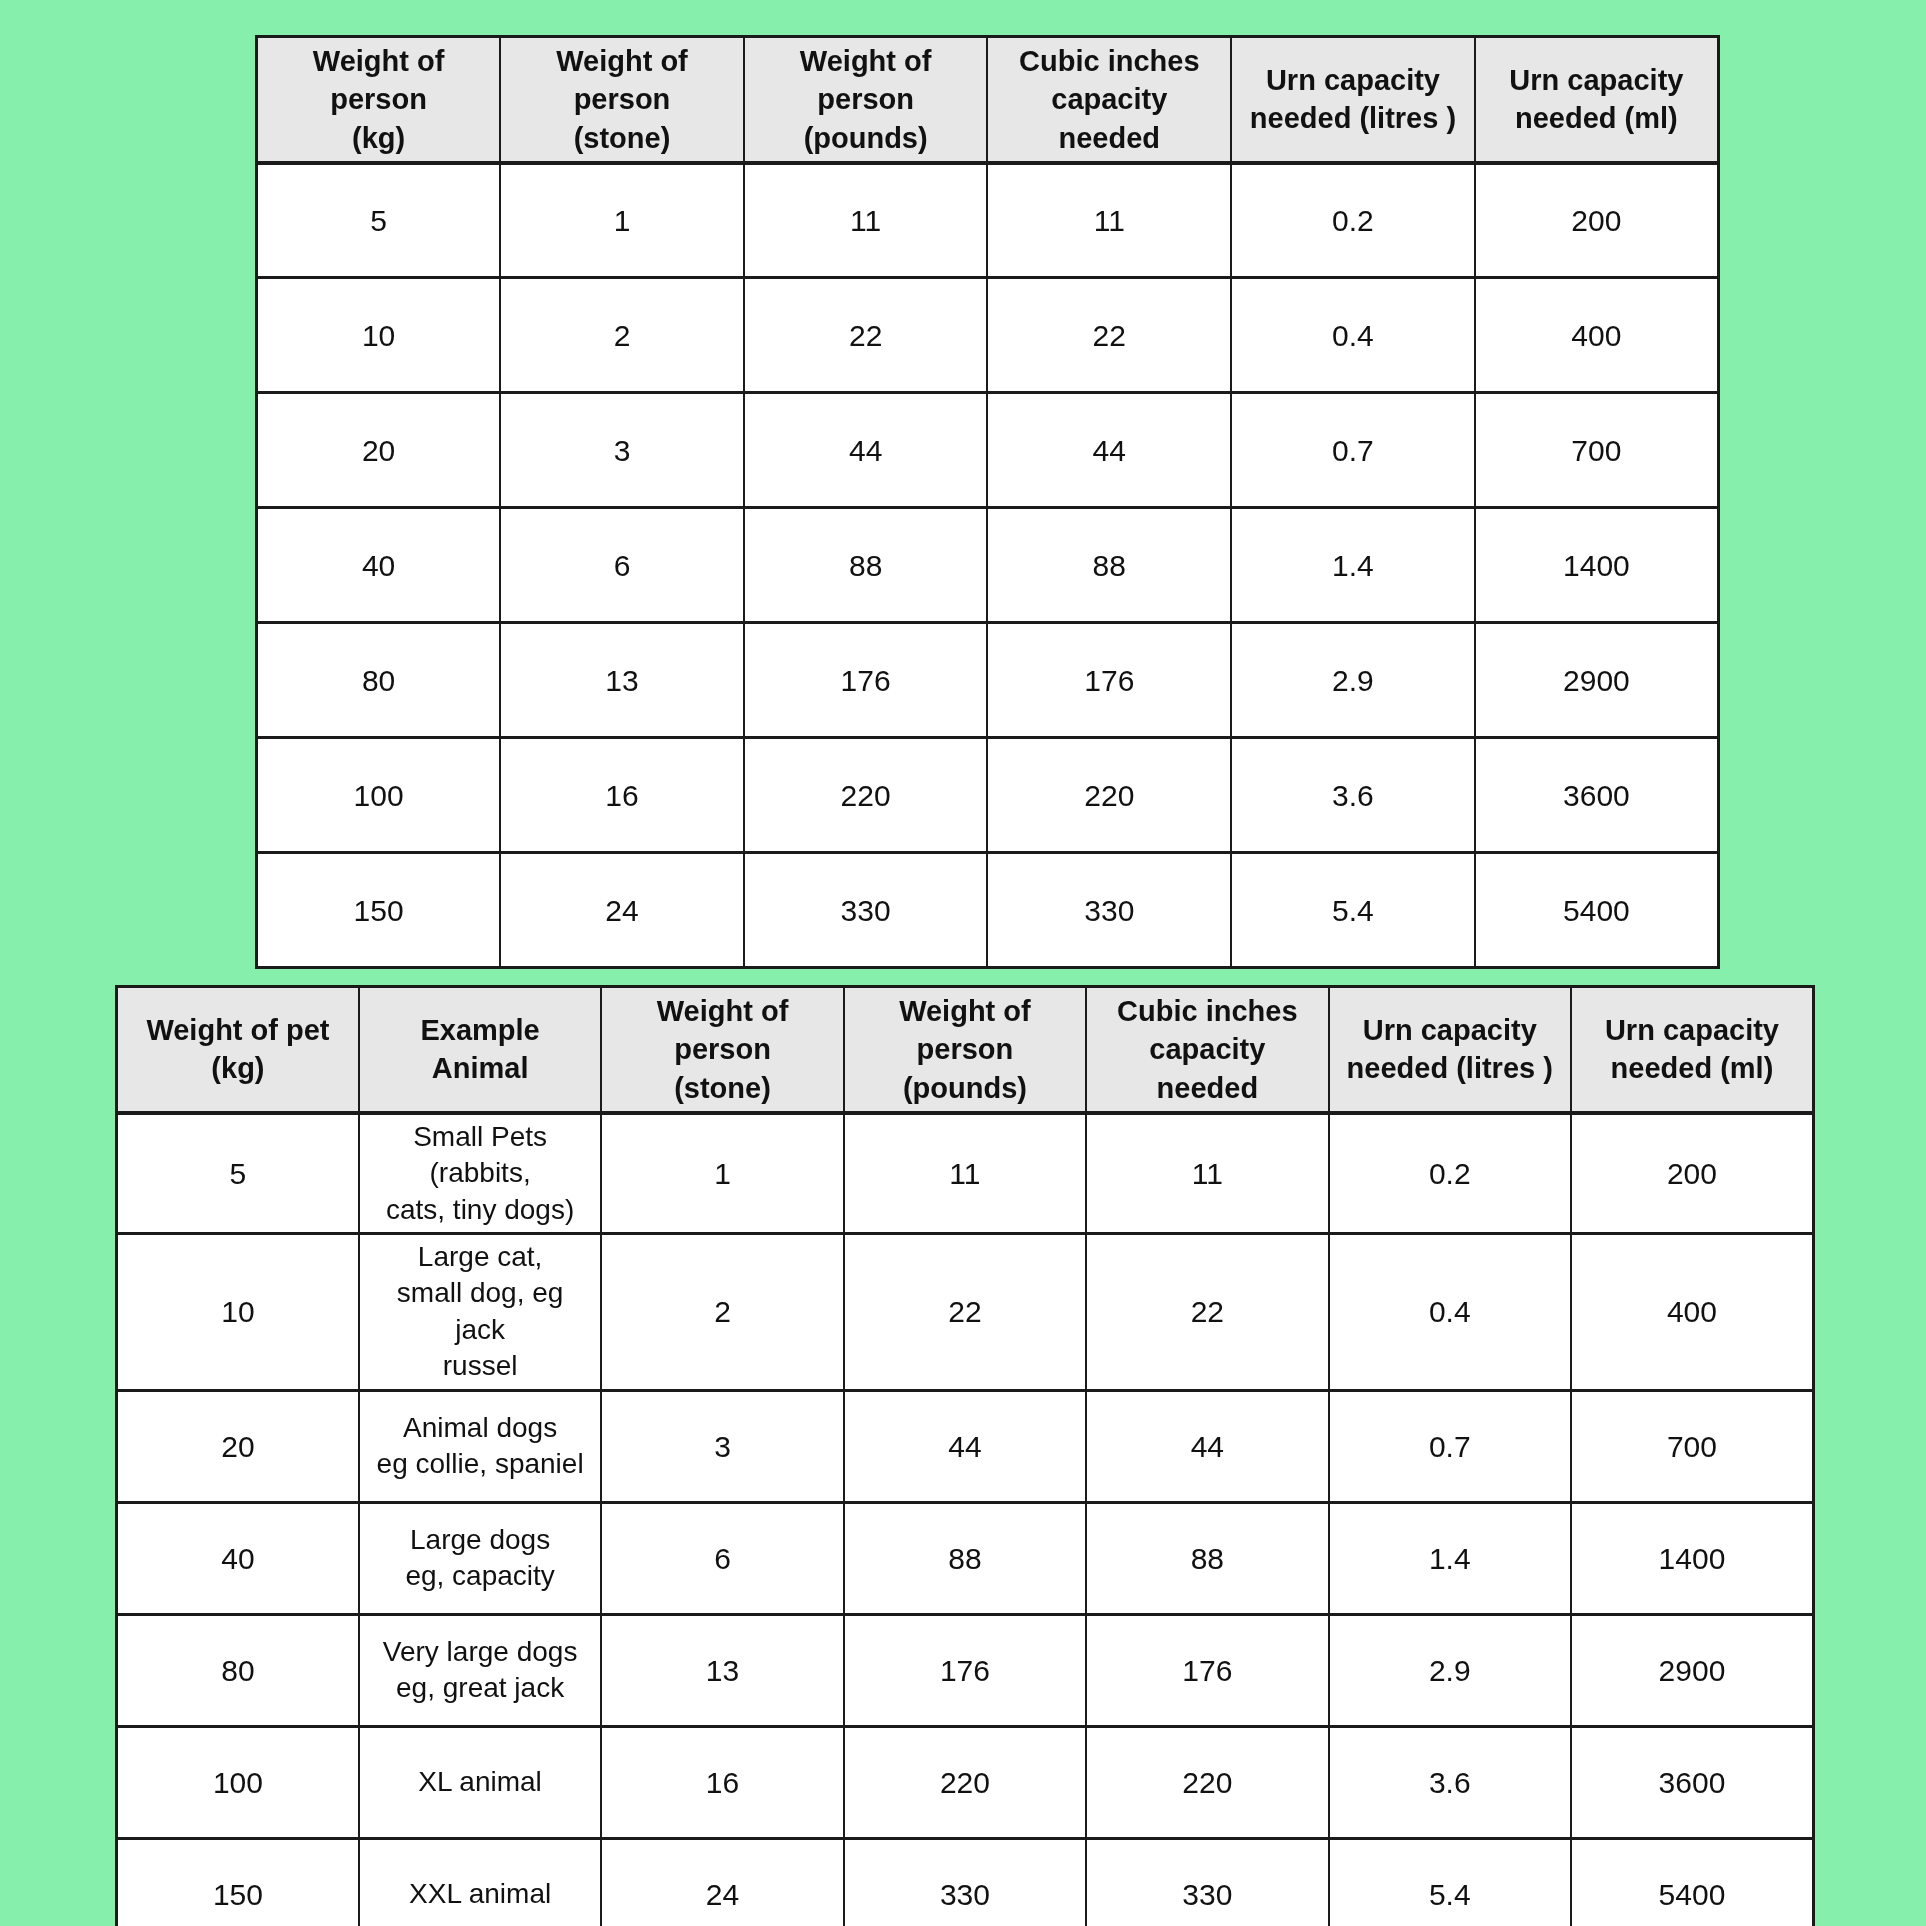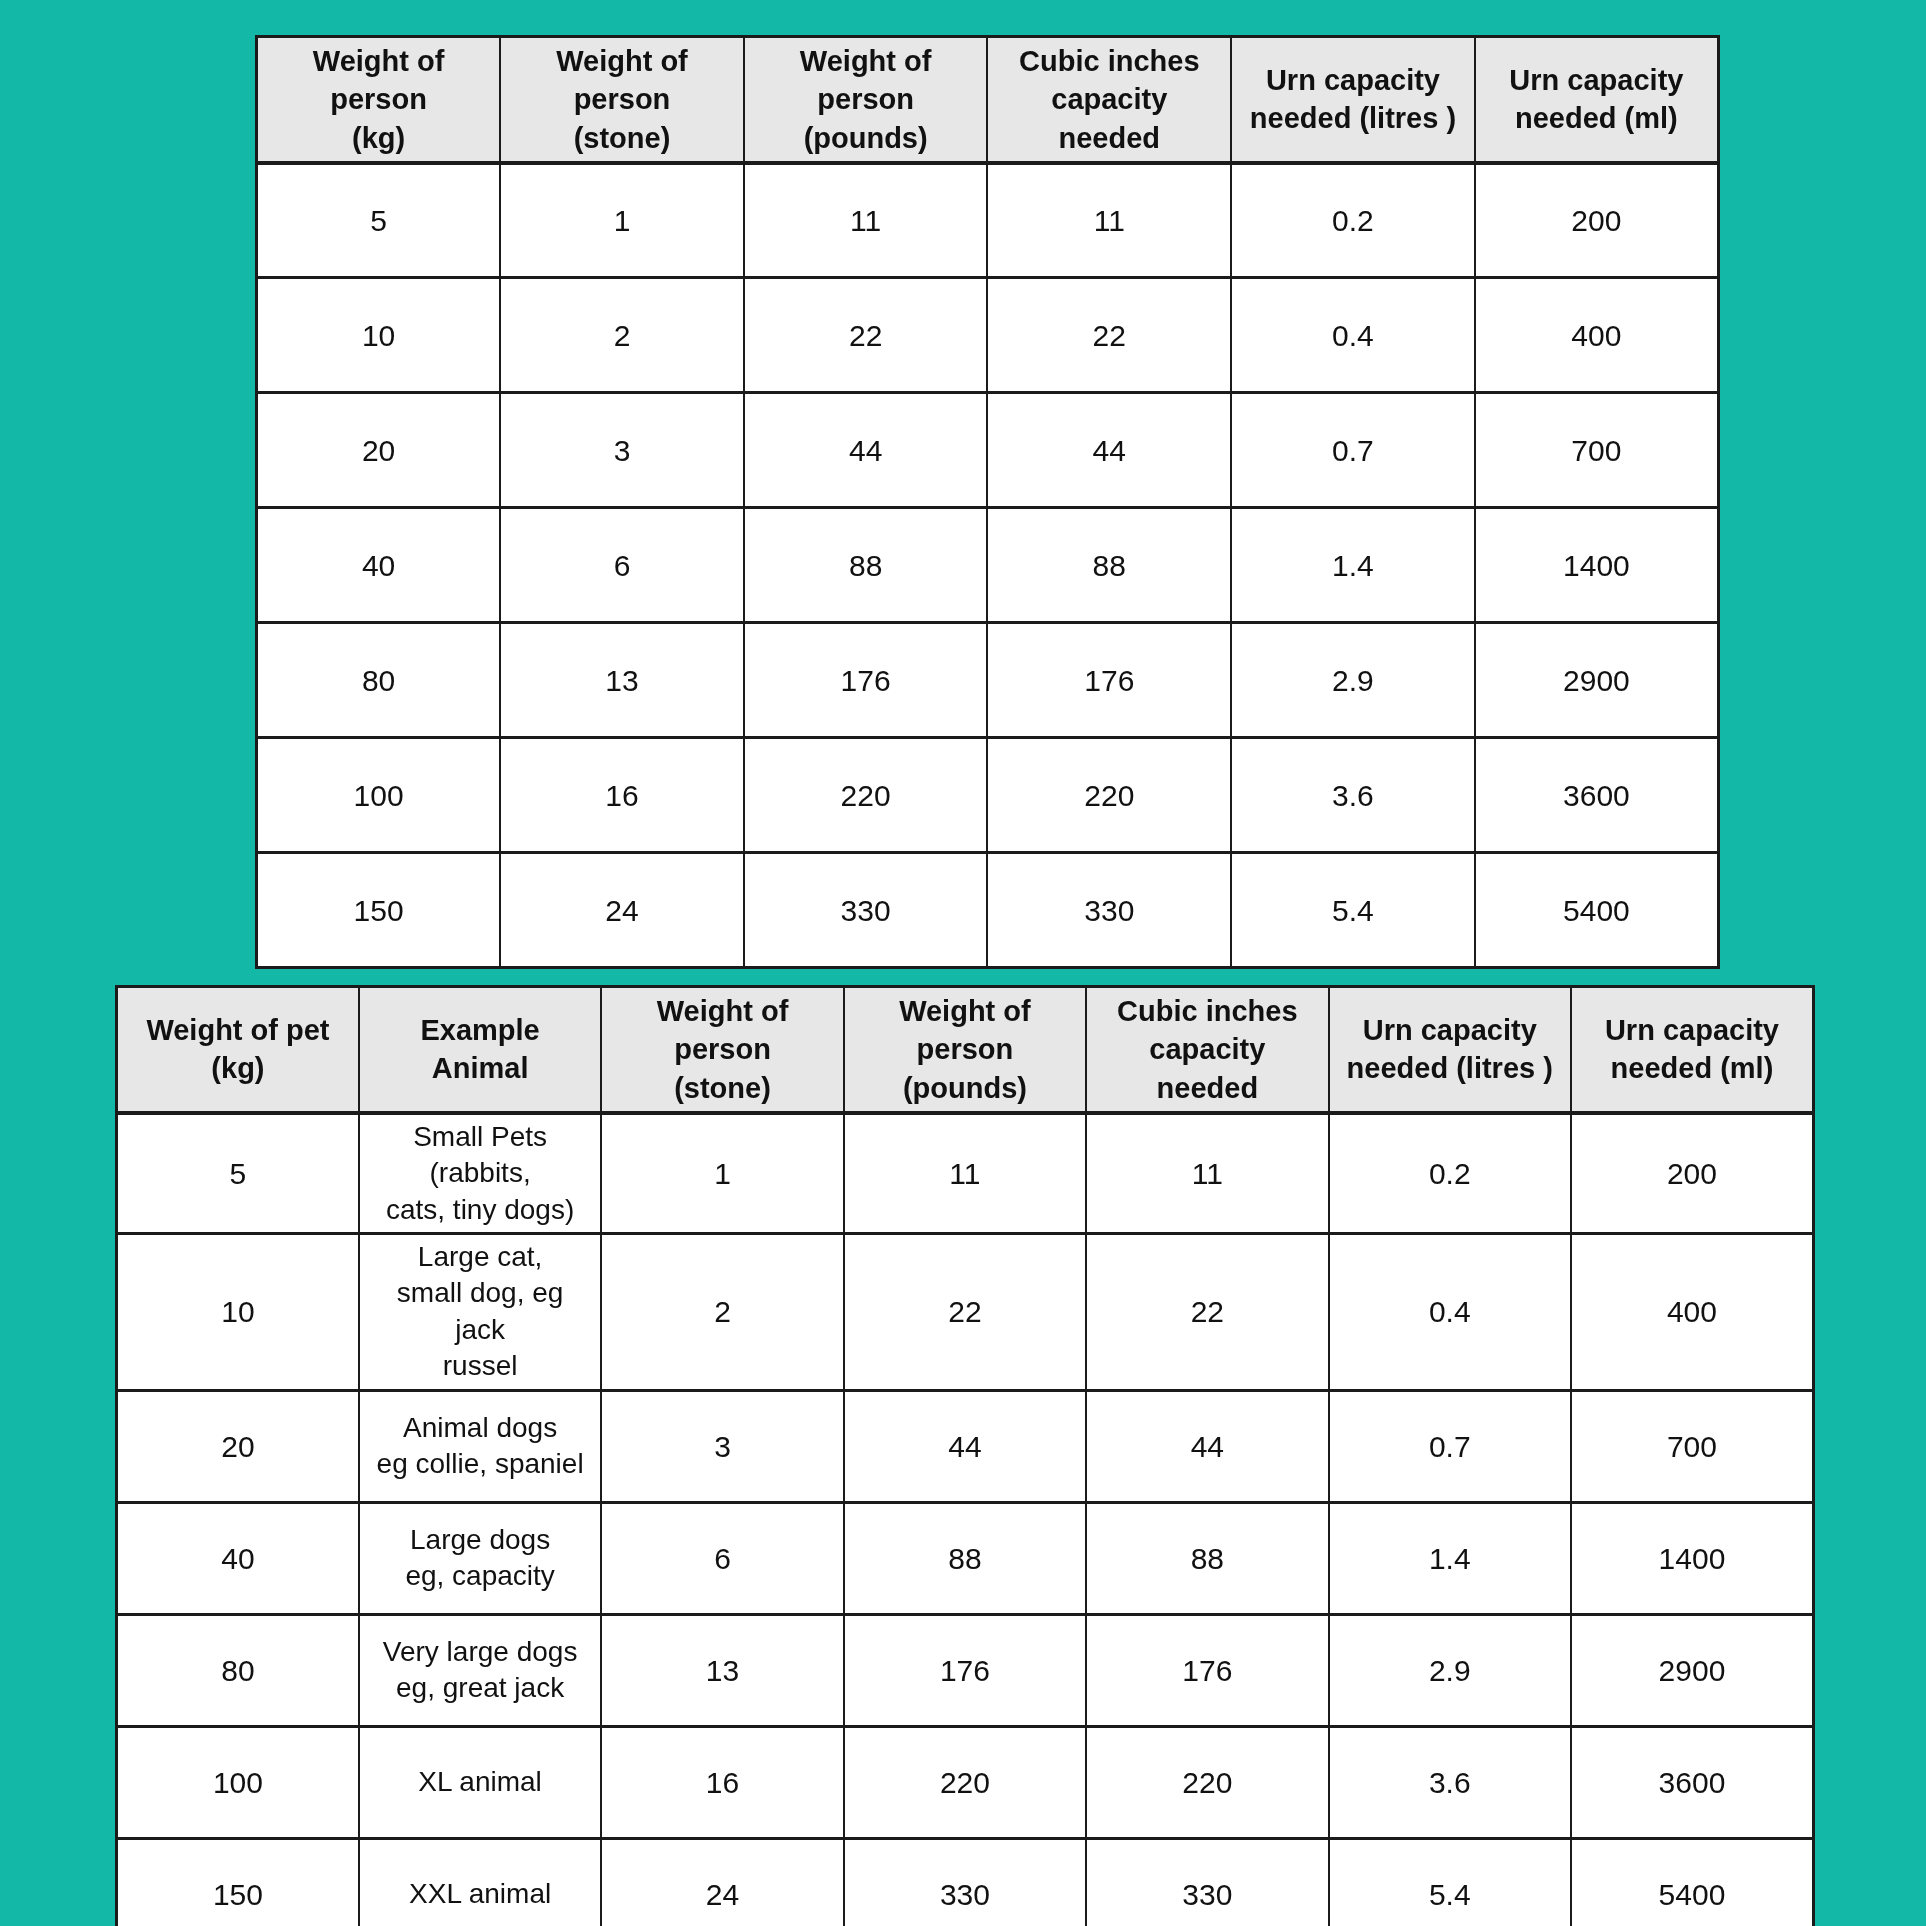--- a/index.html
+++ b/index.html
@@ -4,21 +4,21 @@
 <style>
   html, body {
     margin: 0;
     padding: 0;
     background: #ffffff;
   }
   .page {
     position: relative;
     width: 1927px;
     height: 1927px;
-    background: #14b8a6;
+    background: #86efac;
     font-family: "Liberation Sans", "DejaVu Sans", sans-serif;
     color: #111111;
   }
   table.data-table {
     position: absolute;
     border-collapse: collapse;
     table-layout: fixed;
     border: 3px solid #1b1b1b;
   }
   table.data-table th,

